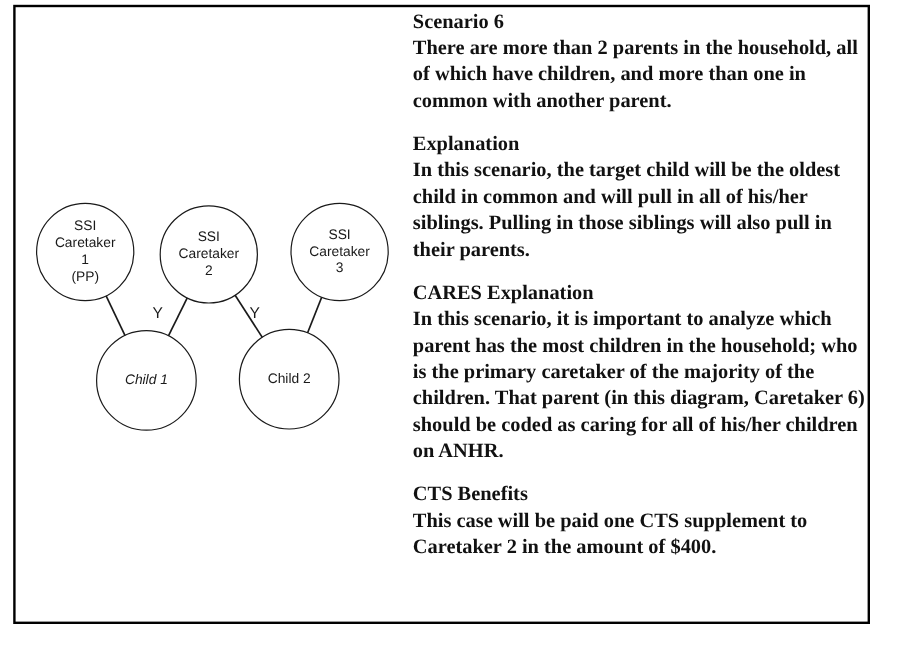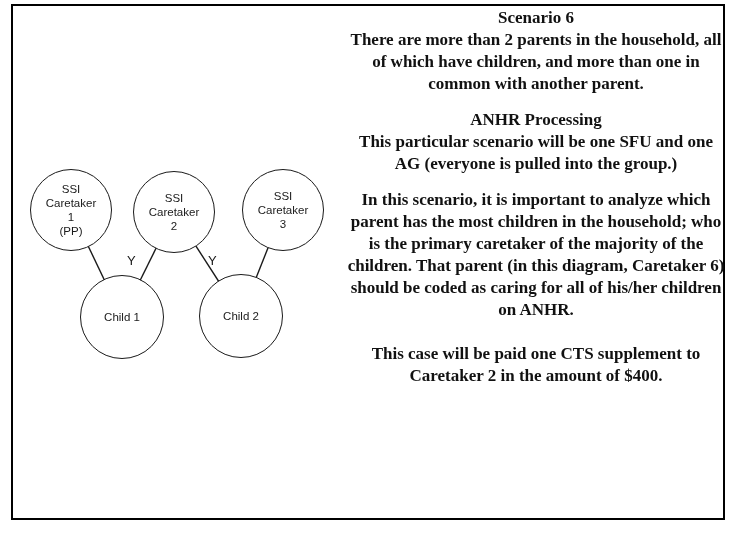--- a/index.html
+++ b/index.html
@@ -60,36 +60,34 @@
   }
   .panel {
     position: absolute;
     left: 344px;
     top: 7px;
     width: 384px;
     font-size: 17px;
     line-height: 22px;
     color: #111111;
     z-index: 2;
-    text-align: center;
   }
   .panel h3 {
     margin: 0;
     font-size: 17px;
     line-height: 22px;
     font-weight: bold;
   }
   .panel p {
     margin: 0 0 14px 0;
     white-space: pre-line;
     font-weight: bold;
   }
   .panel section:last-child p:last-child {
     margin-bottom: 0;
-    margin-top: 22px;
   }
 </style>
 </head>
 <body>
 
 <div class="page-border"></div>
 
 <svg class="edges-svg" viewBox="0 0 750 543">
   <line x1="71" y1="210" x2="122" y2="317" stroke="#1a1a1a" stroke-width="1.4"></line>
   <line x1="174" y1="212" x2="122" y2="317" stroke="#1a1a1a" stroke-width="1.4"></line>
@@ -109,46 +107,52 @@
   <span>Caretaker</span>
   <span>2</span>
 </div>
 
 <div class="node-circle" style="left:242px; top:169px; width:82px; height:82px;">
   <span>SSI</span>
   <span>Caretaker</span>
   <span>3</span>
 </div>
 
-<div class="node-circle" style="left:80px; top:275px; width:84px; height:84px;">
+<div class="node-circle" style="left:80px; top:275px; width:84px; height:84px;font-style:italic;">
   <span>Child 1</span>
 </div>
 
 <div class="node-circle" style="left:199px; top:274px; width:84px; height:84px;align-items:center;">
   <span>Child 2</span>
 </div>
 
 <div class="edge-label" style="left:127px; top:253px;">Y</div>
 <div class="edge-label" style="left:208px; top:253px;">Y</div>
 
 <div class="panel">
   <section>
     <h3>Scenario 6</h3>
     <p>There are more than 2 parents in the household, all
 of which have children, and more than one in
 common with another parent.</p>
   </section>
   <section>
-    <h3>ANHR Processing</h3>
-    <p>This particular scenario will be one SFU and one
-AG (everyone is pulled into the group.)</p>
+    <h3>Explanation</h3>
+    <p>In this scenario, the target child will be the oldest
+child in common and will pull in all of his/her
+siblings. Pulling in those siblings will also pull in
+their parents.</p>
+  </section>
+  <section>
+    <h3>CARES Explanation</h3>
     <p>In this scenario, it is important to analyze which
 parent has the most children in the household; who
 is the primary caretaker of the majority of the
 children. That parent (in this diagram, Caretaker 6)
 should be coded as caring for all of his/her children
 on ANHR.</p>
   </section>
   <section>
+    <h3>CTS Benefits</h3>
     <p>This case will be paid one CTS supplement to
 Caretaker 2 in the amount of $400.</p>
   </section>
 </div>
 
 </body></html>

